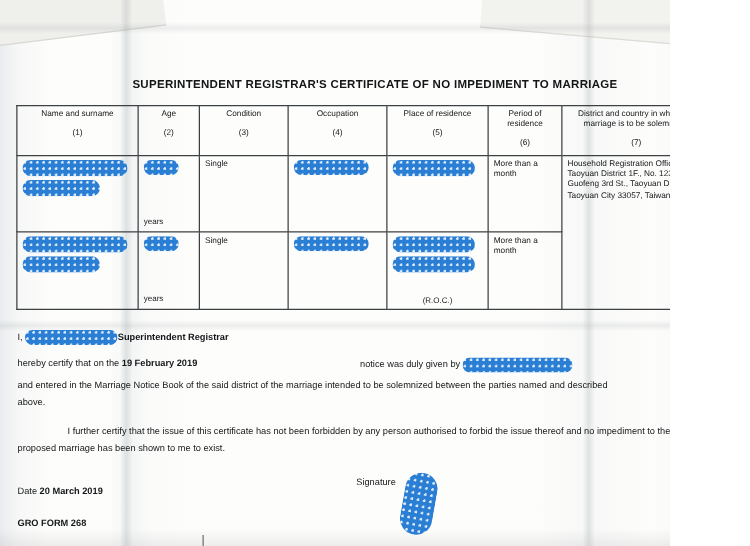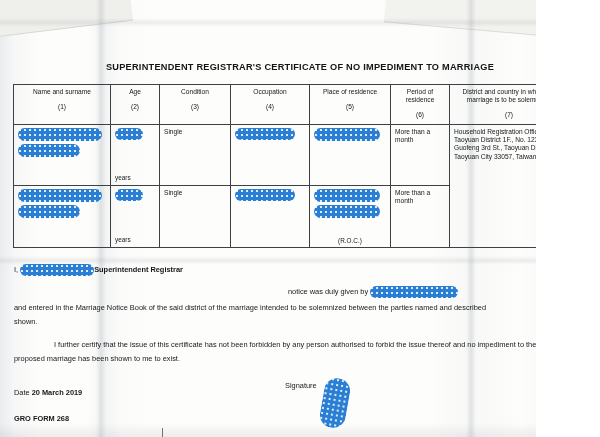--- a/index.html
+++ b/index.html
@@ -279,27 +279,31 @@
           <td class="row-cell tall">Taiwanese TAIWAN</td>
         </tr>
       </tbody>
     </table>
 
     <div class="body-text" style="top:264px; left:14px;text-align:right;">
       <span>I,</span>
       <span class="redact inline-name"></span><span class="bold">Superintendent Registrar</span>
     </div>
 
+    <div class="body-text" style="top:286px; left:14px;">
+      <span>hereby certify that on the</span>
+      <span class="bold">19 February 2019</span>
+    </div>
     <div class="body-text" style="top:286px; left:288px;">
       <span>notice was duly given by</span>
       <span class="redact inline-given"></span>
     </div>
 
     <div class="body-text" style="top:303px; left:14px; width:572px;">and entered in the Marriage Notice Book of the said district of the marriage intended to be solemnized between the parties named and described</div>
-    <div class="body-text" style="top:317px; left:14px;">shown.</div>
+    <div class="body-text" style="top:317px; left:14px;">above.</div>
 
     <div class="body-text" style="top:340px; left:14px; width:572px;margin-left:40px;">I further certify that the issue of this certificate has not been forbidden by any person authorised to forbid the issue thereof and no impediment to the</div>
     <div class="body-text" style="top:354px; left:14px;">proposed marriage has been shown to me to exist.</div>
 
     <div class="body-text" style="top:388px; left:14px;">
       <span>Date</span>
       <span class="bold">20 March 2019</span>
     </div>
 
     <div class="sig-label">Signature</div>

